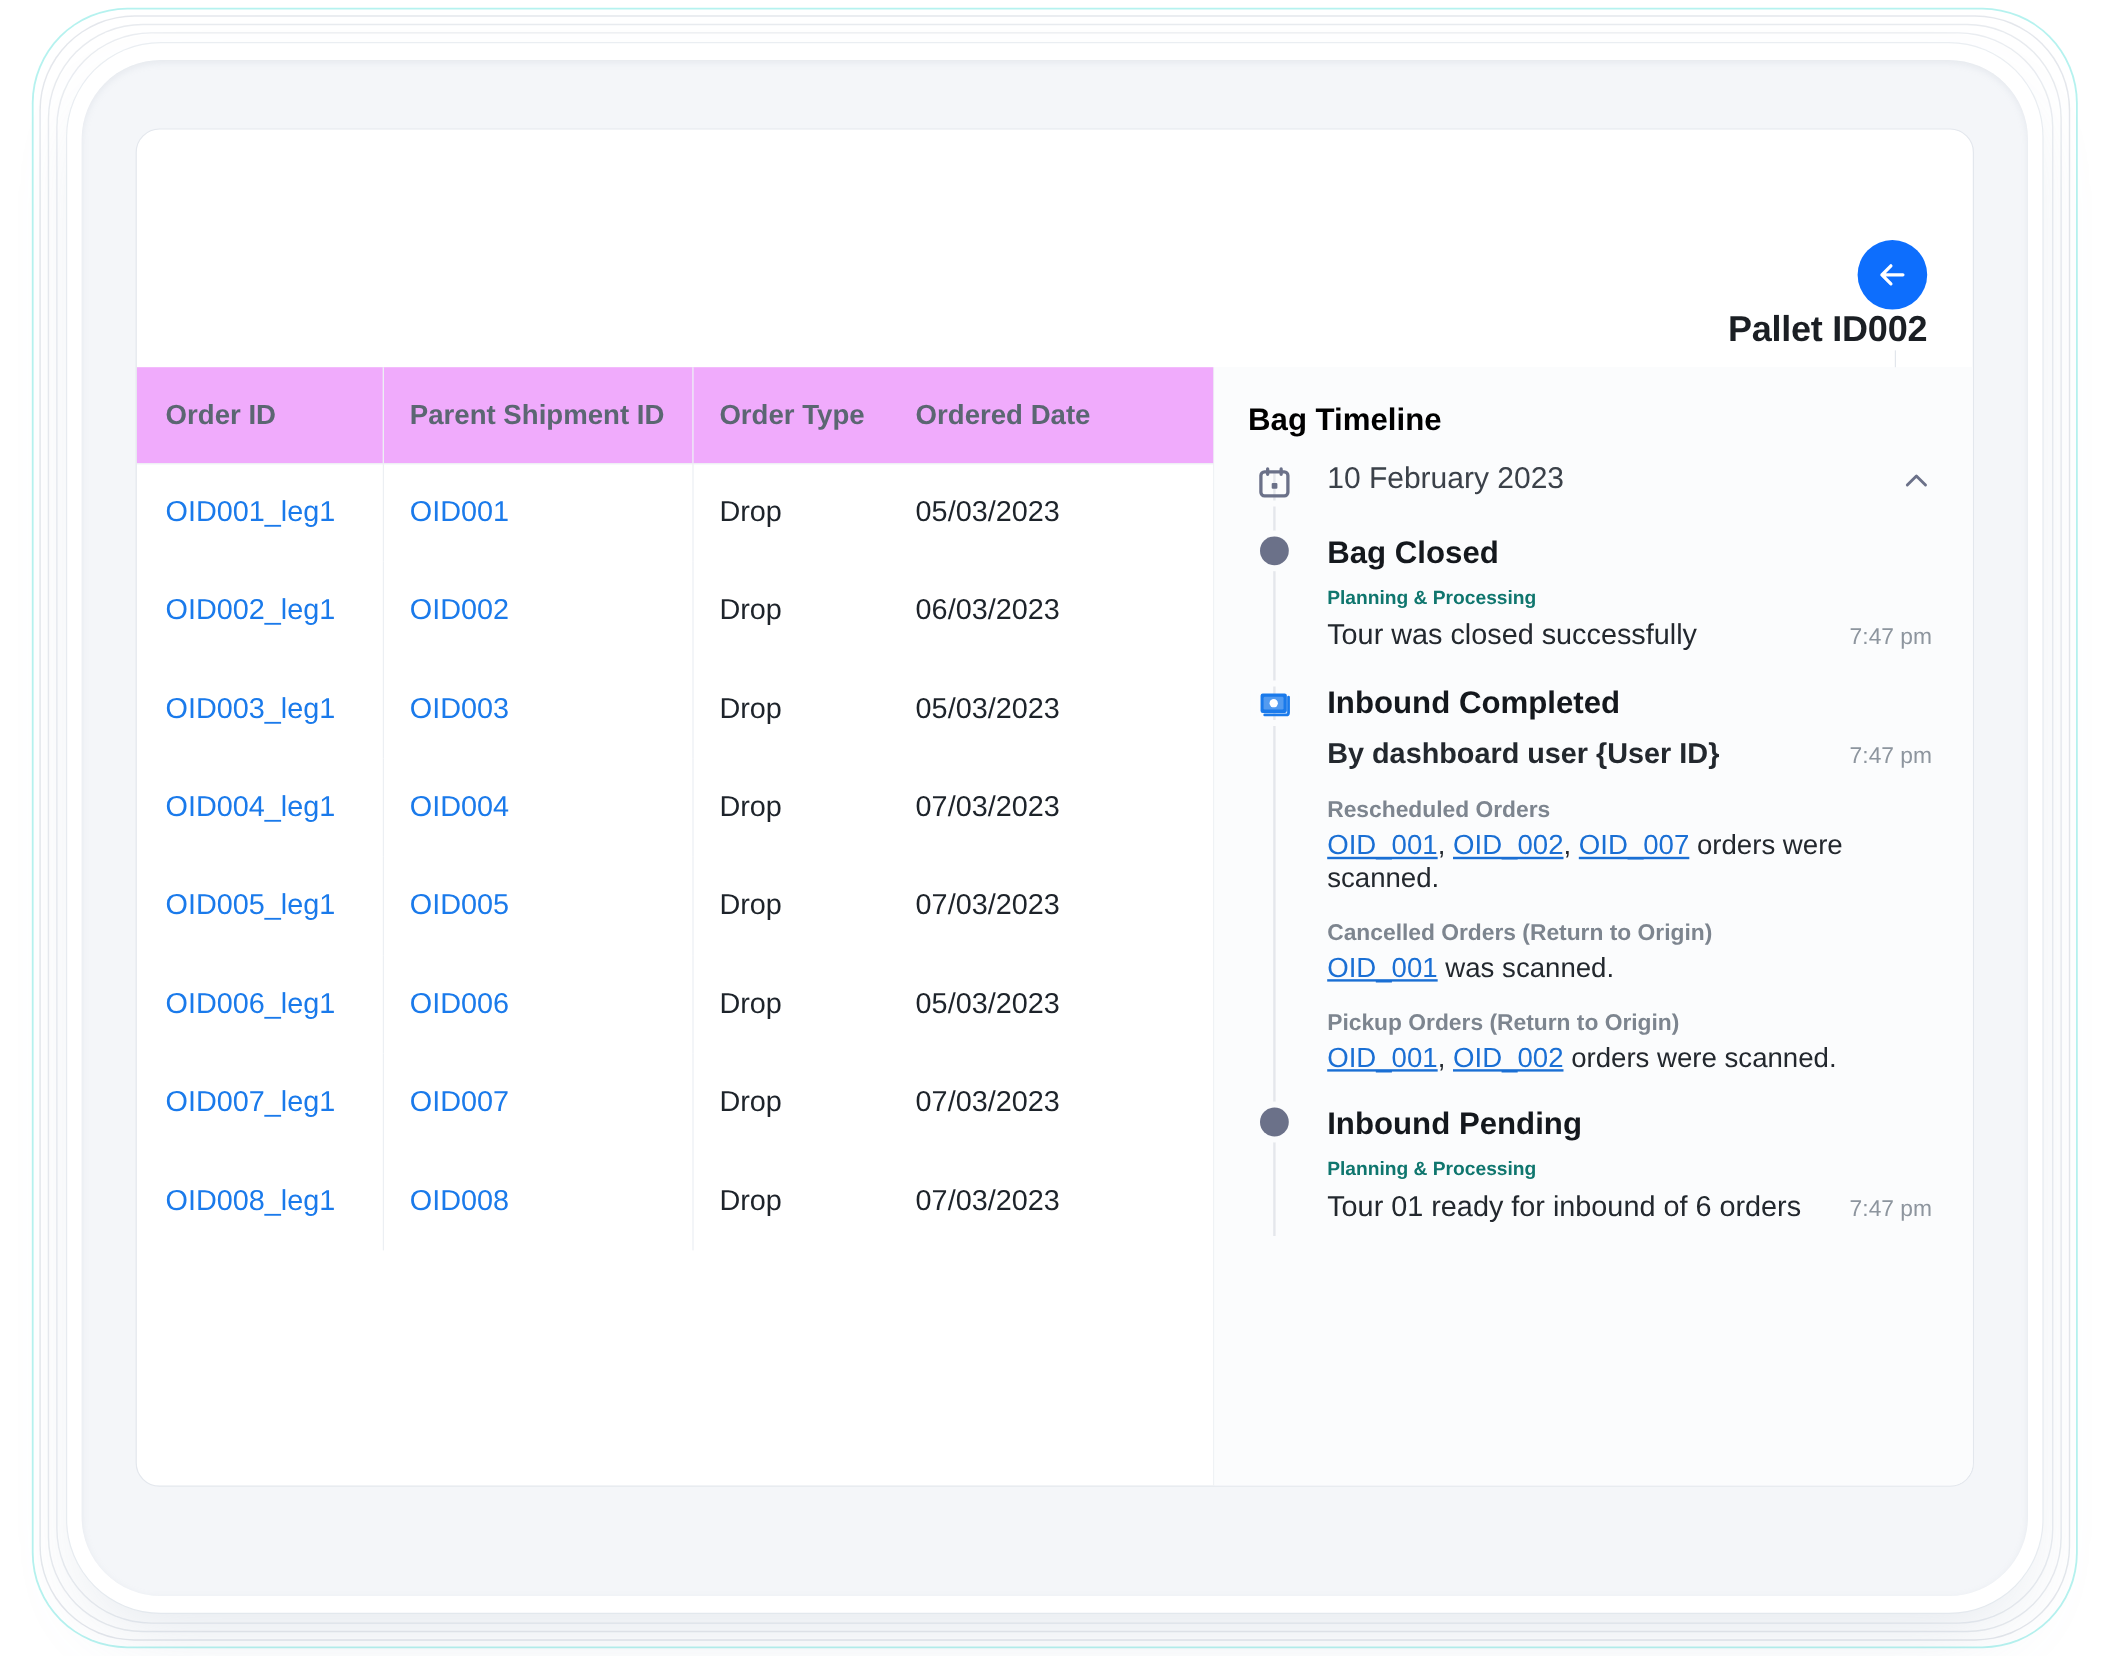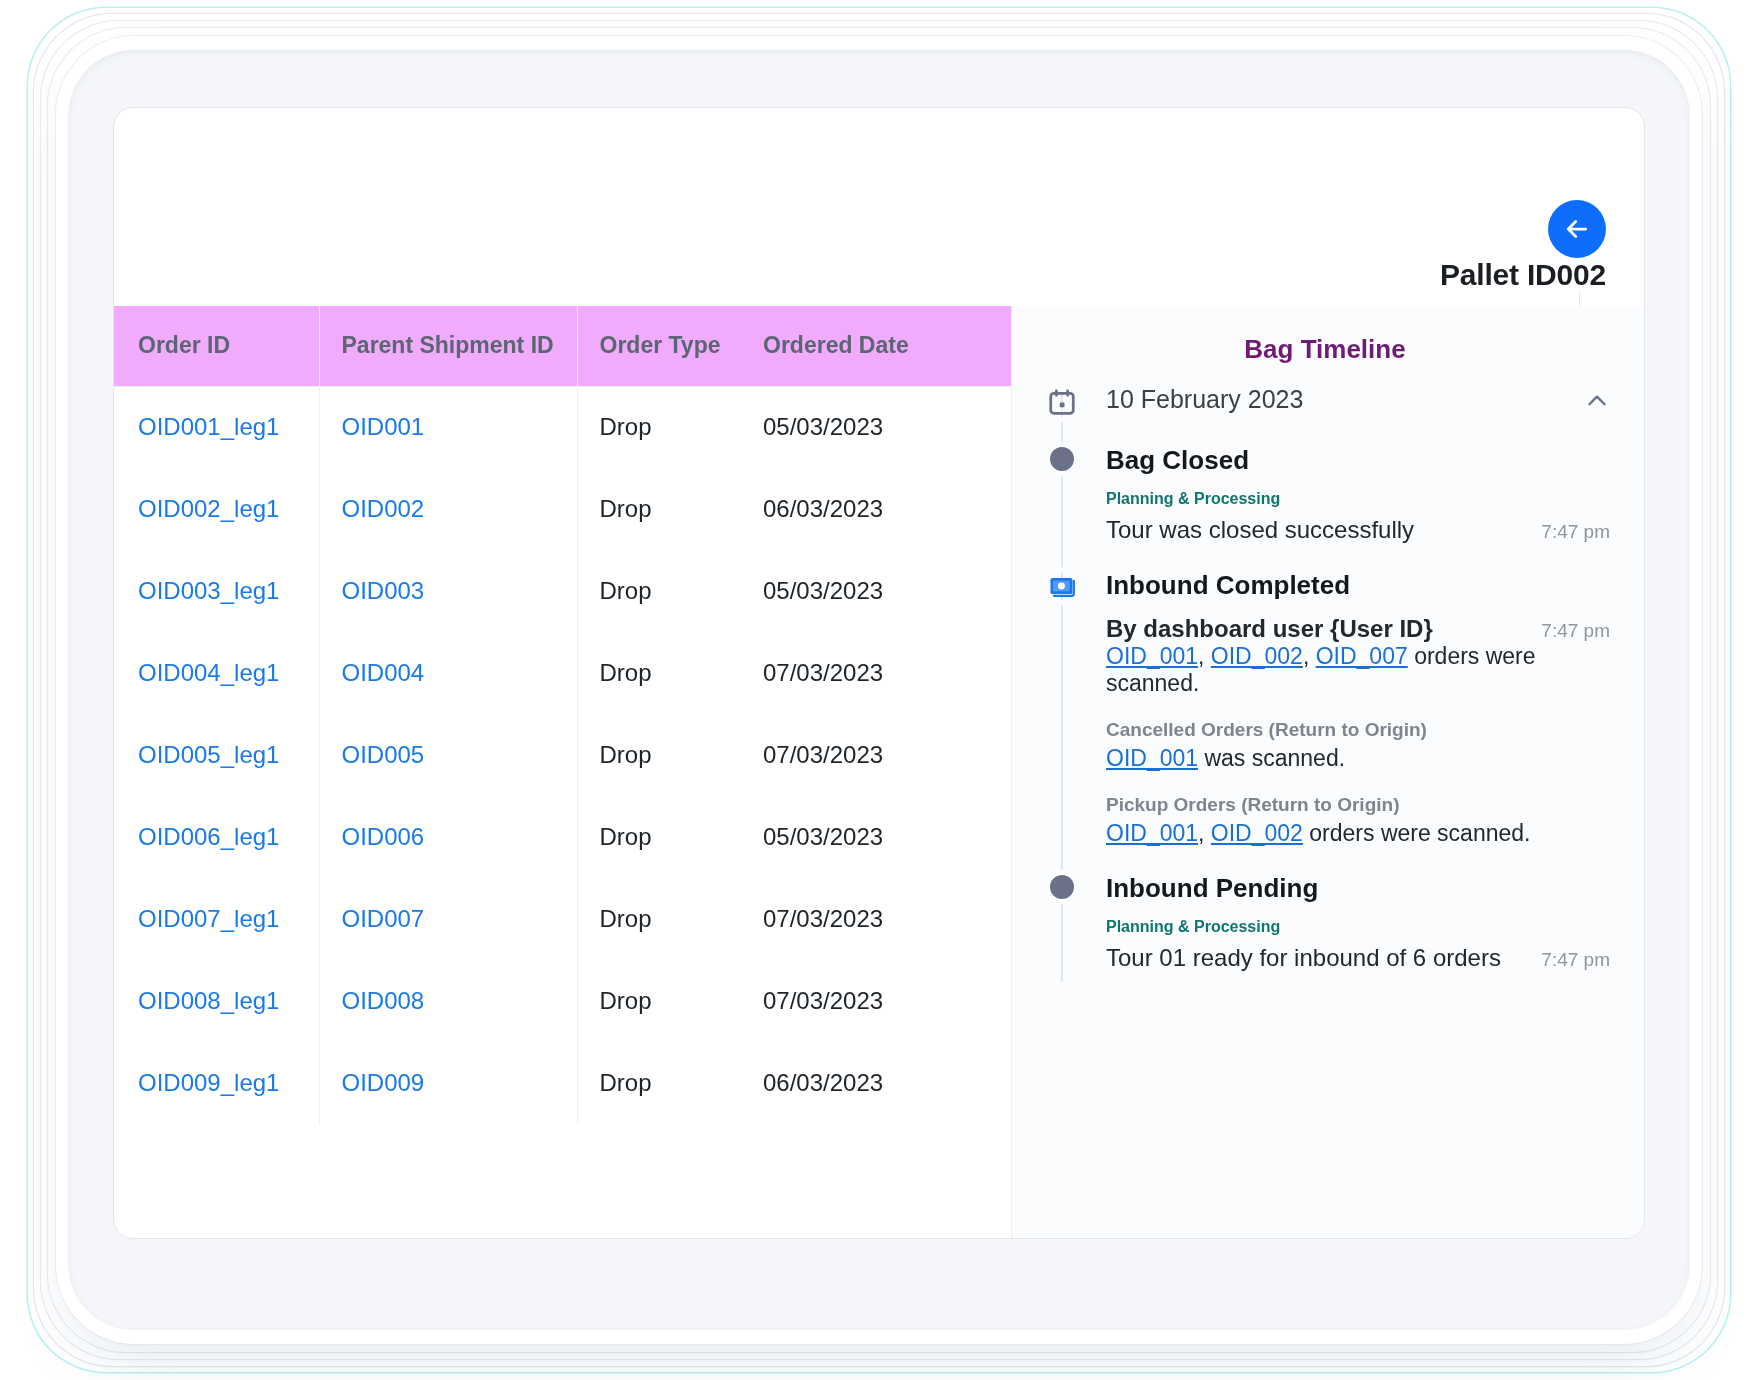--- a/index.html
+++ b/index.html
@@ -216,23 +216,22 @@
   .timeline-pane {
     flex: 1 1 auto;
     background: #fbfcfd;
     padding: 28px 34px 0 28px;
     position: relative;
     overflow: hidden;
   }
   .tl-title {
     font-size: 26px;
     font-weight: bold;
-    color: #701a75;
+    color: #000000;
     margin-bottom: 20px;
-    text-align: center;
   }
 
   .tl-body { position: relative; padding-left: 0; }
   .tl-rail {
     position: absolute;
     left: 21px; top: 8px; bottom: 16px;
     width: 2px;
     background: #e4e7ec;
   }
 
@@ -472,26 +471,20 @@
               <td class="sep"><a class="link">OID007</a></td>
               <td>Drop</td>
               <td>07/03/2023</td>
             </tr>
             <tr>
               <td class="sep"><a class="link">OID008_leg1</a></td>
               <td class="sep"><a class="link">OID008</a></td>
               <td>Drop</td>
               <td>07/03/2023</td>
             </tr>
-            <tr>
-              <td class="sep"><a class="link">OID009_leg1</a></td>
-              <td class="sep"><a class="link">OID009</a></td>
-              <td>Drop</td>
-              <td>06/03/2023</td>
-            </tr>
           </tbody>
       </table>
     </div>
 
     <div class="timeline-pane">
       <div class="tl-title">Bag Timeline</div>
 
       <div class="tl-body">
         <div class="tl-rail"></div>
 
@@ -535,20 +528,21 @@
           </div>
           <div class="tl-event-title">Inbound Completed</div>
         </div>
         <div class="tl-detail">
           <div class="detail-row">
             <div class="detail-main bold">By dashboard user {User ID}</div>
             <div class="detail-time">7:47 pm</div>
           </div>
 
           <div id="order-groups">
+              <div class="sub-label">Rescheduled Orders</div>
               <div class="sub-text"><a class="olink">OID_001</a>, <a class="olink">OID_002</a>, <a class="olink">OID_007</a><span> orders were scanned.</span></div>
               <div class="sub-label">Cancelled Orders (Return to Origin)</div>
               <div class="sub-text"><a class="olink">OID_001</a><span> was scanned.</span></div>
               <div class="sub-label">Pickup Orders (Return to Origin)</div>
               <div class="sub-text"><a class="olink">OID_001</a>, <a class="olink">OID_002</a><span> orders were scanned.</span></div>
             </div>
         </div>
 
         <div class="tl-row">
           <div class="tl-marker">

